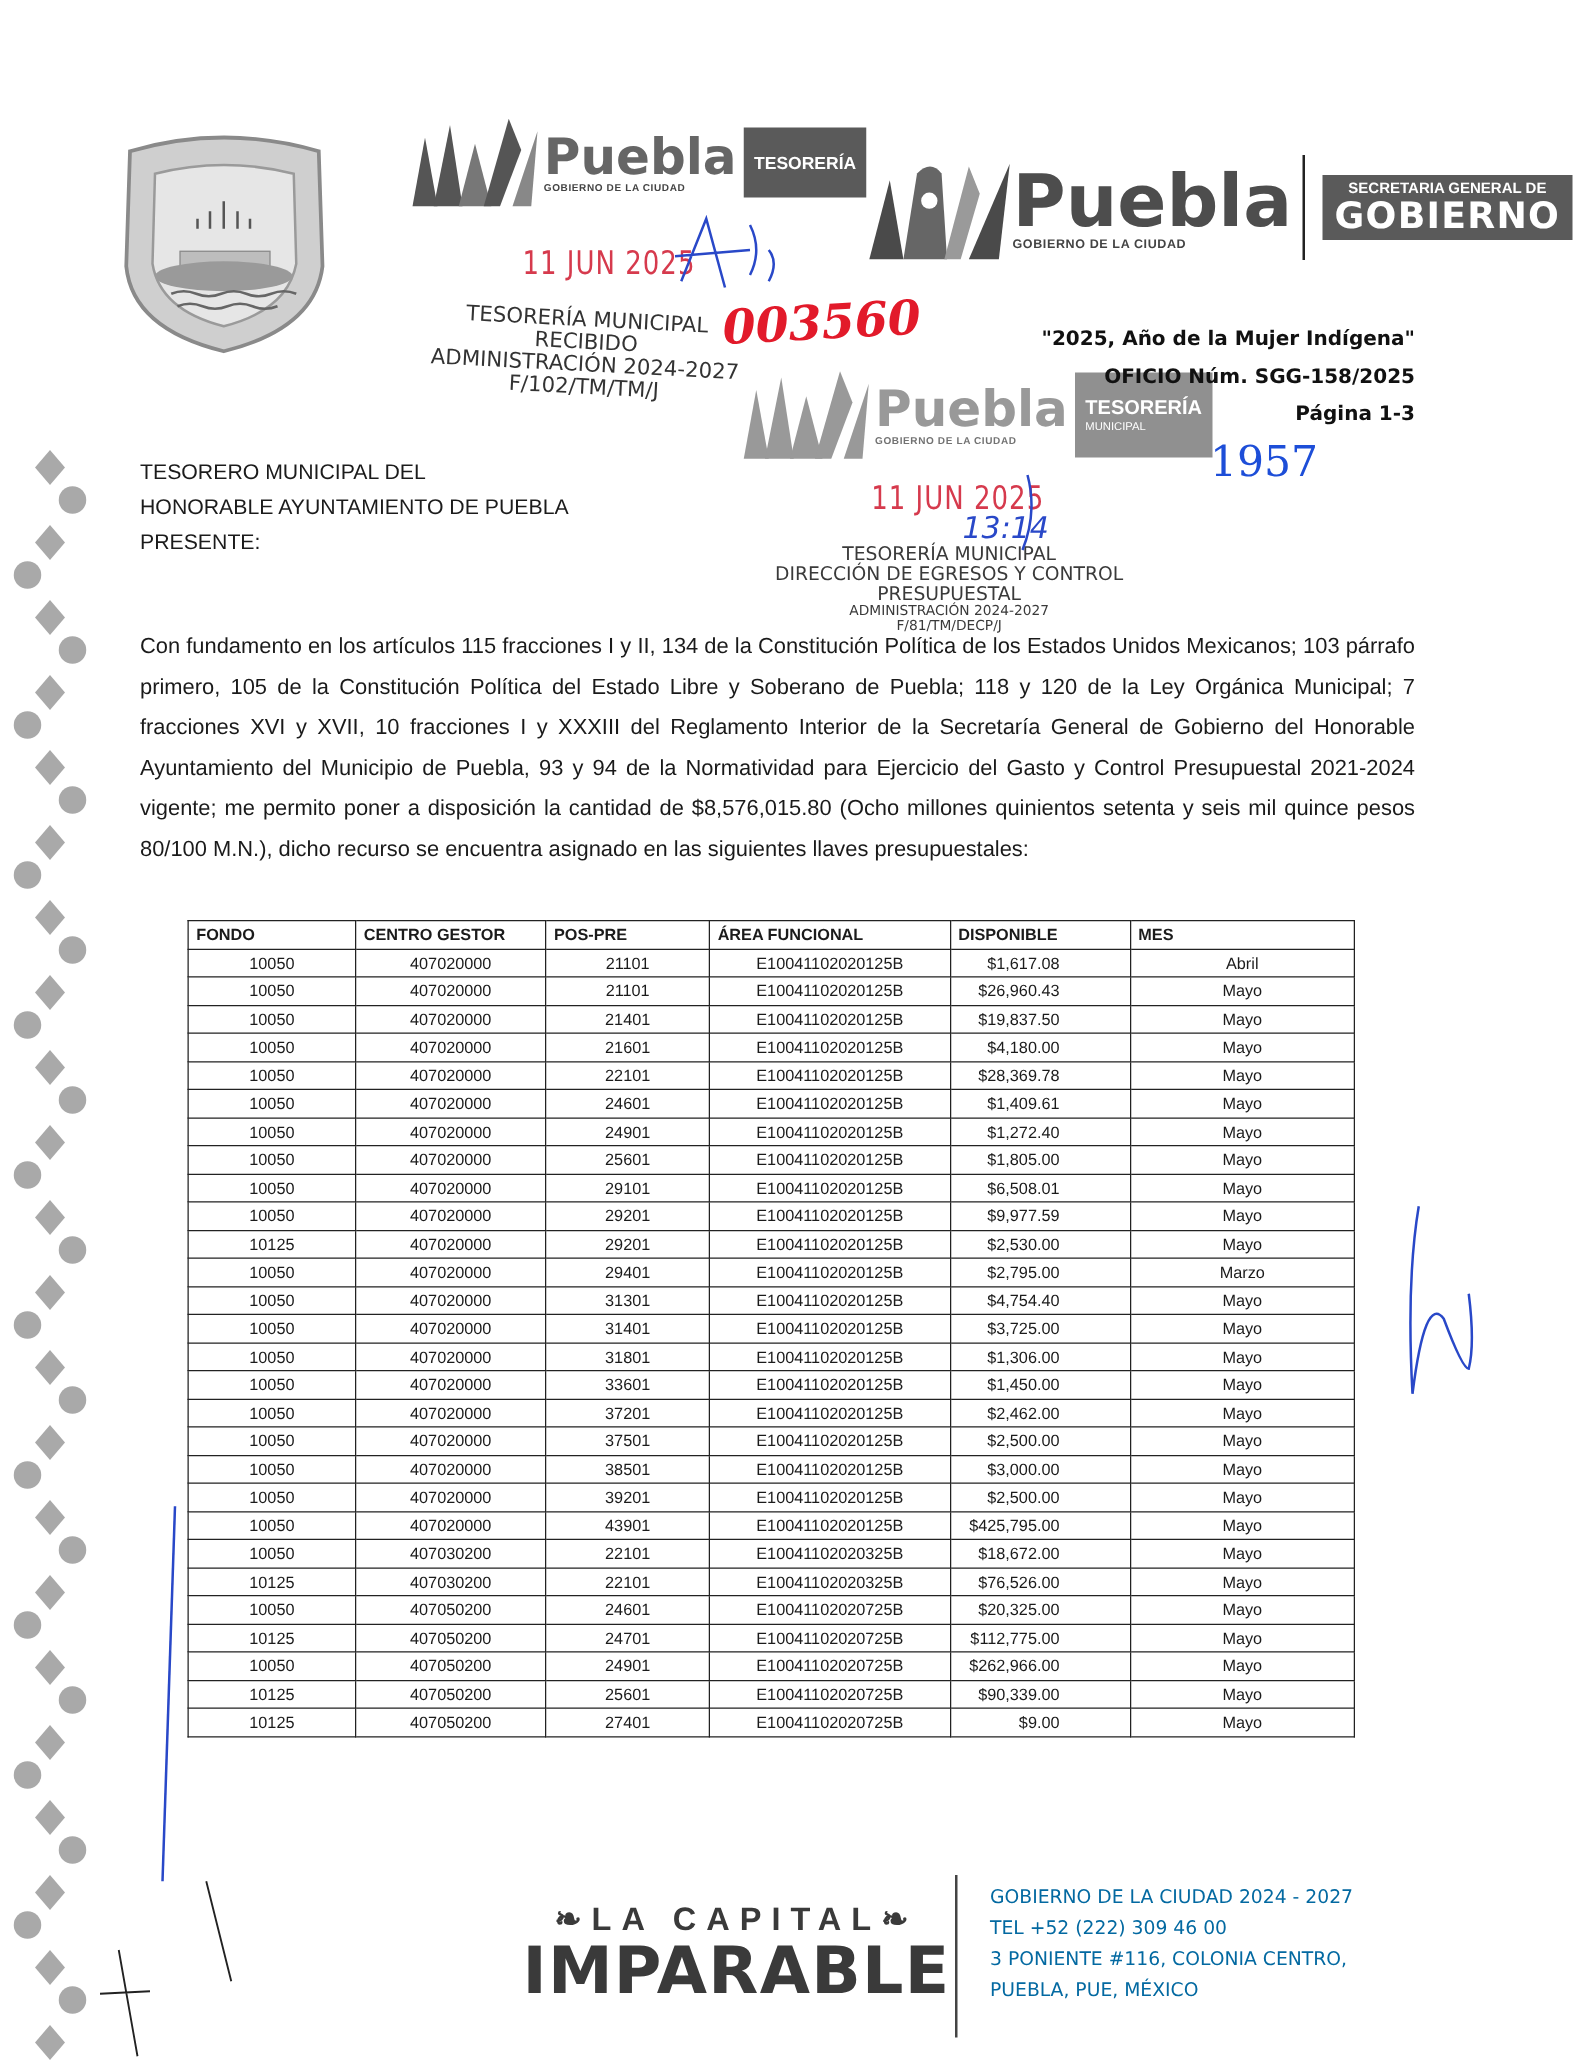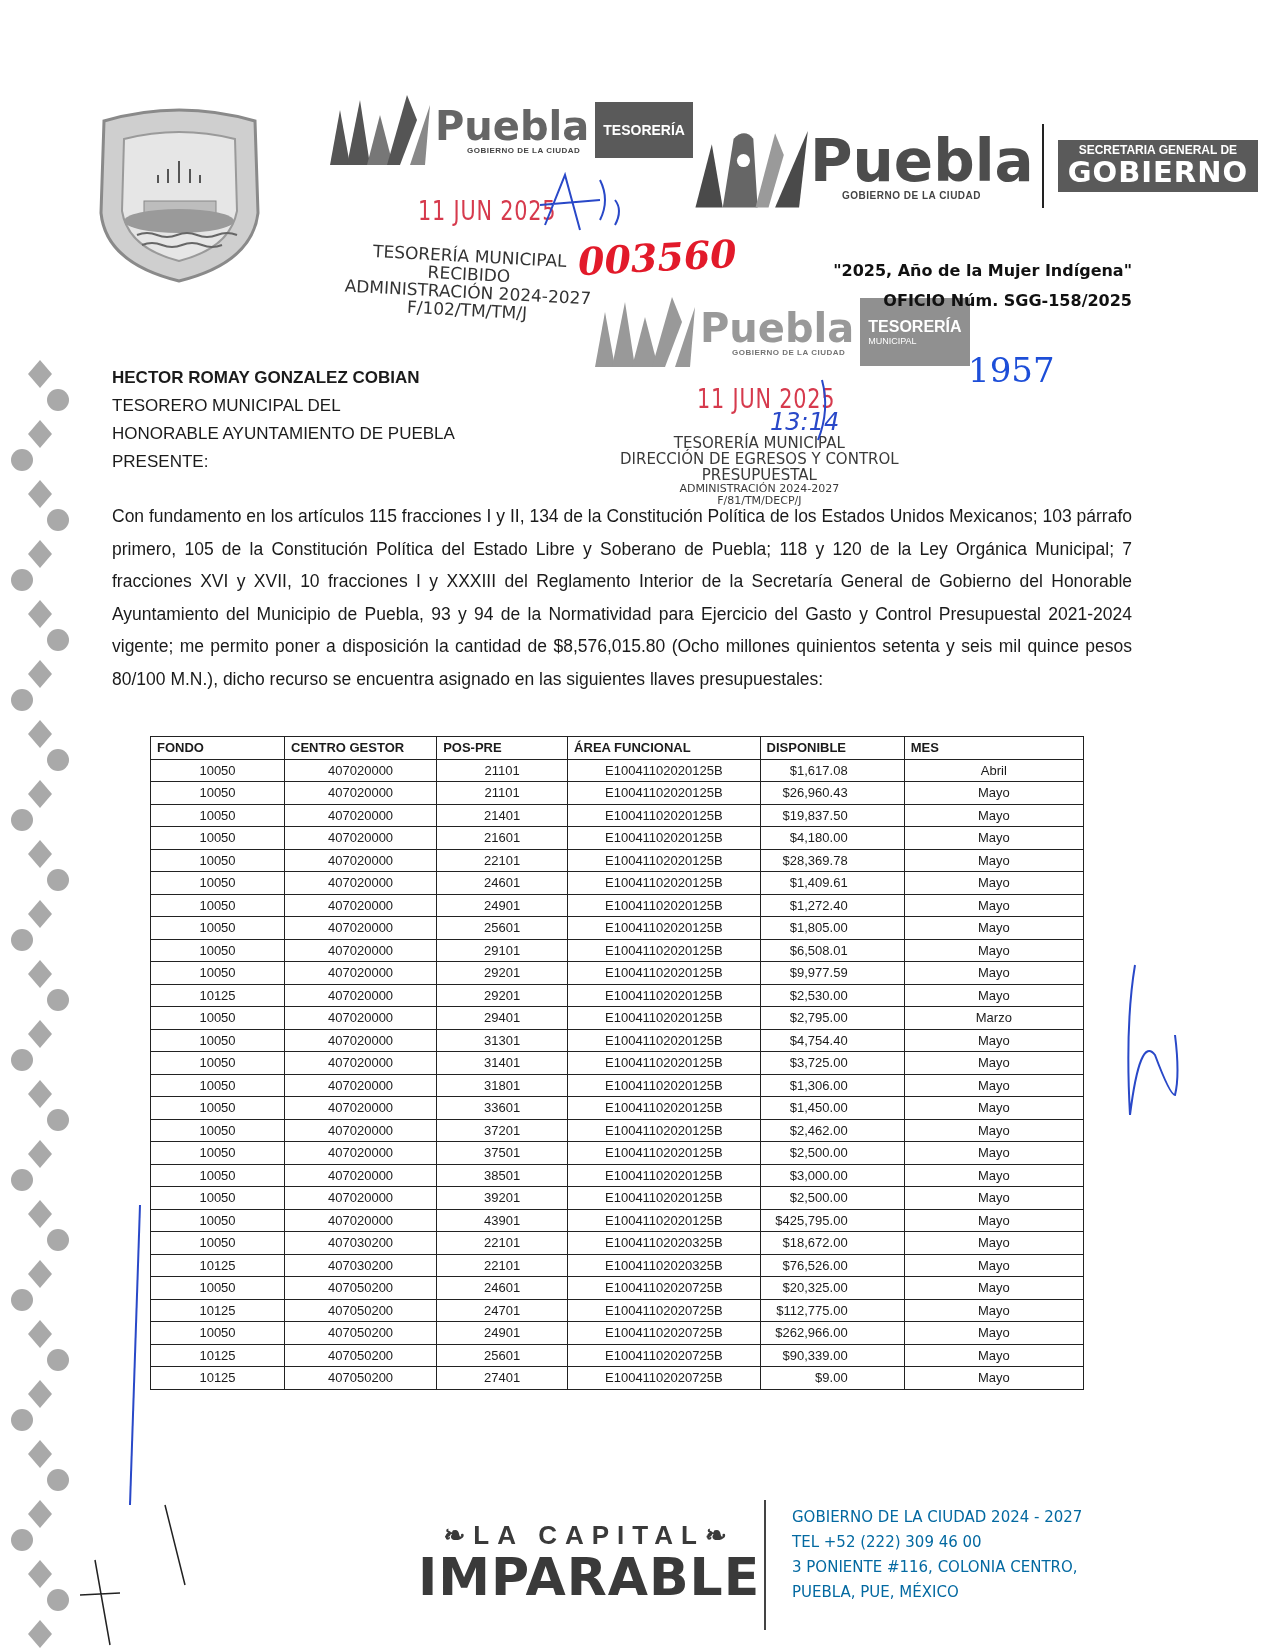--- a/index.html
+++ b/index.html
@@ -10,21 +10,21 @@
   
   .border-strip { left: 0; top: 360px; width: 80px; height: 1289px; }
 
   
   .crest { left: 92px; top: 103px; width: 175px; height: 180px; }
 
   
   .logo { display: flex; align-items: center; }
   .logo .art { width: 110px; height: 80px; }
   .logo .word { font-family: "DejaVu Sans", sans-serif; font-weight: bold; color: #555; line-height: 1; }
-  .logo .sub { font-size: 8px; font-weight: bold; letter-spacing: .5px; color: #444; margin-left: 32px; }
+  .logo .sub { font-size: 8px; font-weight: bold; letter-spacing: .5px; color: #444; }
   .logo .badge { background: #5a5a5a; color: #fff; padding: 20px 8px; font-weight: bold; margin-left: 6px; }
 
   .logo-tesoreria-top { left: 325px; top: 90px; }
   .logo-tesoreria-top .word { font-size: 40px; color: #666; }
   .logo-tesoreria-top .badge { font-size: 14px; }
 
   .logo-sgg { left: 690px; top: 120px; }
   .logo-sgg .word { font-size: 58px; color: #4d4d4d; }
   .logo-sgg .sub { font-size: 10px; }
   .logo-sgg .divider { width: 2px; height: 84px; background: #222; margin: 0 8px; }
@@ -224,24 +224,24 @@
   <div>DIRECCIÓN DE EGRESOS Y CONTROL</div>
   <div>PRESUPUESTAL</div>
   <div class="small">ADMINISTRACIÓN 2024-2027</div>
   <div class="small">F/81/TM/DECP/J</div>
 </div>
 <div class="abs stamp-num stamp2-num">1957</div>
 
 <div class="abs header-right">
   <div>"2025, Año de la Mujer Indígena"</div>
   <div>OFICIO Núm. SGG-158/2025</div>
+  <div>Página 1-3</div>
 </div>
 
 <div class="abs addressee">
-  <div class="name">HECTOR ROMAY GONZALEZ COBIAN</div>
   <div>TESORERO MUNICIPAL DEL</div>
   <div>HONORABLE AYUNTAMIENTO DE PUEBLA</div>
   <div>PRESENTE:</div>
 </div>
 
 <p class="abs body-text" style="margin:0">Con fundamento en los artículos 115 fracciones I y II, 134 de la Constitución Política de los Estados Unidos Mexicanos; 103 párrafo primero, 105 de la Constitución Política del Estado Libre y Soberano de Puebla; 118 y 120 de la Ley Orgánica Municipal; 7 fracciones XVI y XVII, 10 fracciones I y XXXIII del Reglamento Interior de la Secretaría General de Gobierno del Honorable Ayuntamiento del Municipio de Puebla, 93 y 94 de la Normatividad para Ejercicio del Gasto y Control Presupuestal 2021-2024 vigente; me permito poner a disposición la cantidad de $8,576,015.80 (Ocho millones quinientos setenta y seis mil quince pesos 80/100 M.N.), dicho recurso se encuentra asignado en las siguientes llaves presupuestales:</p>
 
 <table class="abs budget-table">
   <thead>
     <tr>

